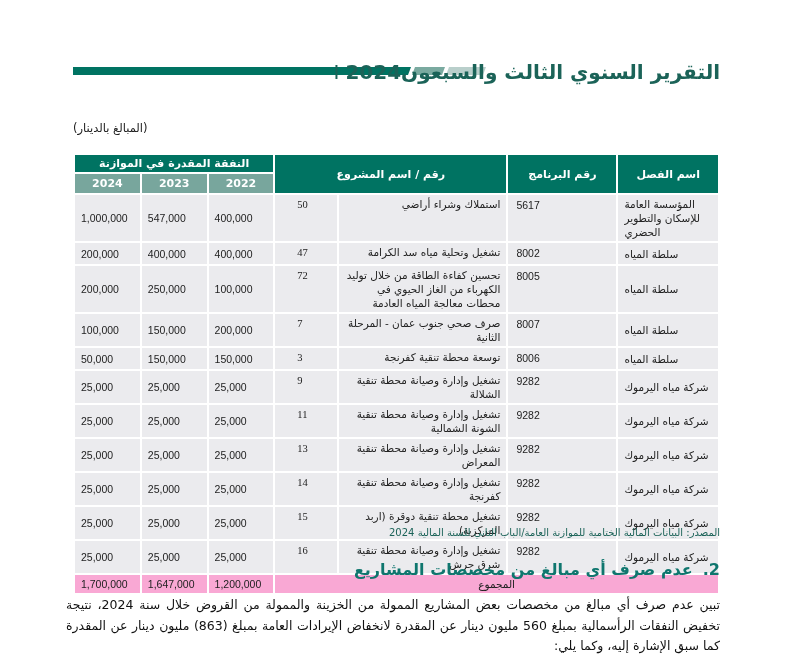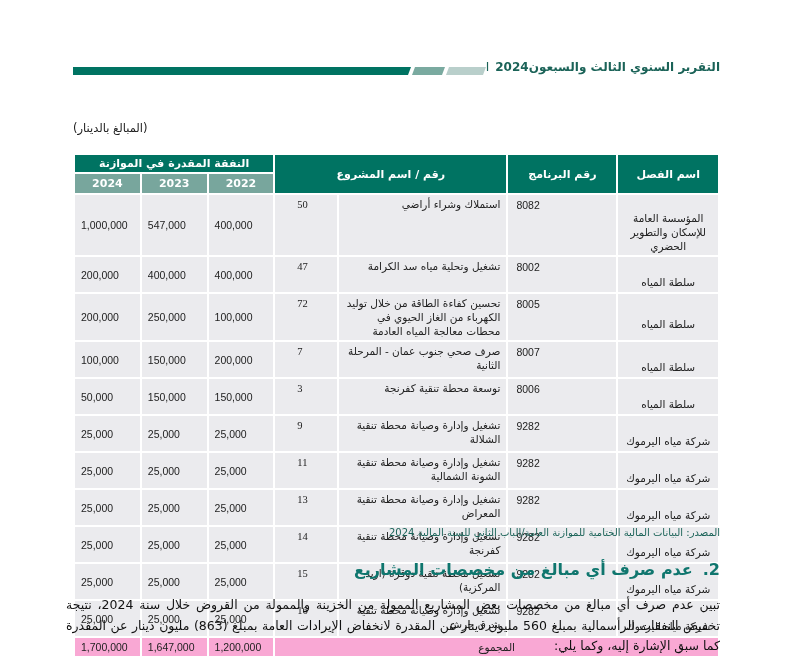--- a/index.html
+++ b/index.html
@@ -6,38 +6,38 @@
   body { width:786px; height:661px; position:relative; overflow:hidden;
          font-family:"DejaVu Sans", sans-serif; color:#222; }
 
   
   .hdr-bar { position:absolute; top:67px; height:8px; }
   .bar-main { left:73px; width:338px; background:#007362; clip-path:polygon(0 0,100% 0,calc(100% - 3px) 100%,0 100%); }
   .bar-seg1 { left:412px; width:33px; background:#7aaaa0; clip-path:polygon(3px 0,100% 0,calc(100% - 3px) 100%,0 100%); }
   .bar-seg2 { left:446px; width:40px; background:#b9cfcb; clip-path:polygon(3px 0,100% 0,calc(100% - 3px) 100%,0 100%); }
   .hdr-title { position:absolute; top:60px; right:66px; direction:rtl;
                font-family:"DejaVu Sans", sans-serif; font-weight:bold;
-               font-size:12px; color:#1b6358; white-space:nowrap; }
+               font-size:20px; color:#1b6358; white-space:nowrap; }
   .hdr-title .sep { margin:0 6px; font-weight:normal; }
 
   
   .caption { position:absolute; top:121px; left:73px; right:66px; height:18px;
              font-size:11.5px; color:#222; }
   .caption .cap-main { position:absolute; right:0; direction:rtl; white-space:nowrap; }
   .caption .cap-unit { position:absolute; left:0; direction:rtl; white-space:nowrap; }
 
   
   table.t { position:absolute; top:153px; left:73px; width:647px;
             border-collapse:collapse; direction:rtl; font-size:10.5px; }
   table.t th, table.t td { border:2px solid #ffffff; padding:0 6px; }
   table.t th { background:#007362; color:#ffffff; font-weight:bold; text-align:center; font-size:11px; }
   table.t th.yr { background:#78a69d; height:19px; }
   table.t th.grp { height:17px; }
   table.t td { background:#ebebee; color:#222; height:17px; line-height:14px; }
-  table.t td.c-chap { width:97px; text-align:center; vertical-align:middle; padding-top:16px; padding-bottom:2px; }
+  table.t td.c-chap { width:97px; text-align:left; vertical-align:middle; padding-top:2px; padding-bottom:2px; }
   table.t td.c-prog { width:105px; text-align:left; padding-left:8px; vertical-align:top; padding-top:3px; font-family:"Liberation Sans", sans-serif; }
   table.t td.c-pno { width:38px; text-align:left; padding-left:22px; vertical-align:top; padding-top:3px; font-family:Liberation Serif, serif; }
   table.t td.c-pname { width:179px; text-align:right; vertical-align:top; padding-top:2px; padding-bottom:2px; }
   table.t td.num { width:54px; text-align:left; font-family:"Liberation Sans", sans-serif; font-size:10.5px; vertical-align:middle; }
   table.t tr.total td { background:#f9a8d4; height:18px; }
   table.t tr.total td.tot-label { text-align:center; }
   .chap-top { vertical-align:top !important; }
 
   .source { position:absolute; top:527px; right:66px; direction:rtl;
             font-size:10px; color:#1b6358; white-space:nowrap; }
@@ -73,21 +73,21 @@
     </tr>
     <tr>
       <th class="yr">2022</th>
       <th class="yr">2023</th>
       <th class="yr">2024</th>
     </tr>
   </thead>
   <tbody id="tbody">
     <tr>
         <td class="c-chap chap-top">المؤسسة العامة للإسكان والتطوير الحضري</td>
-        <td class="c-prog">8082</td>
+        <td class="c-prog">5617</td>
         <td class="c-pname">استملاك وشراء أراضي</td>
         <td class="c-pno">50</td>
         <td class="num">400,000</td>
         <td class="num">547,000</td>
         <td class="num">1,000,000</td>
       </tr>
       <tr>
         <td class="c-chap">سلطة المياه</td>
         <td class="c-prog">8002</td>
         <td class="c-pname">تشغيل وتحلية مياه سد الكرامة</td>

